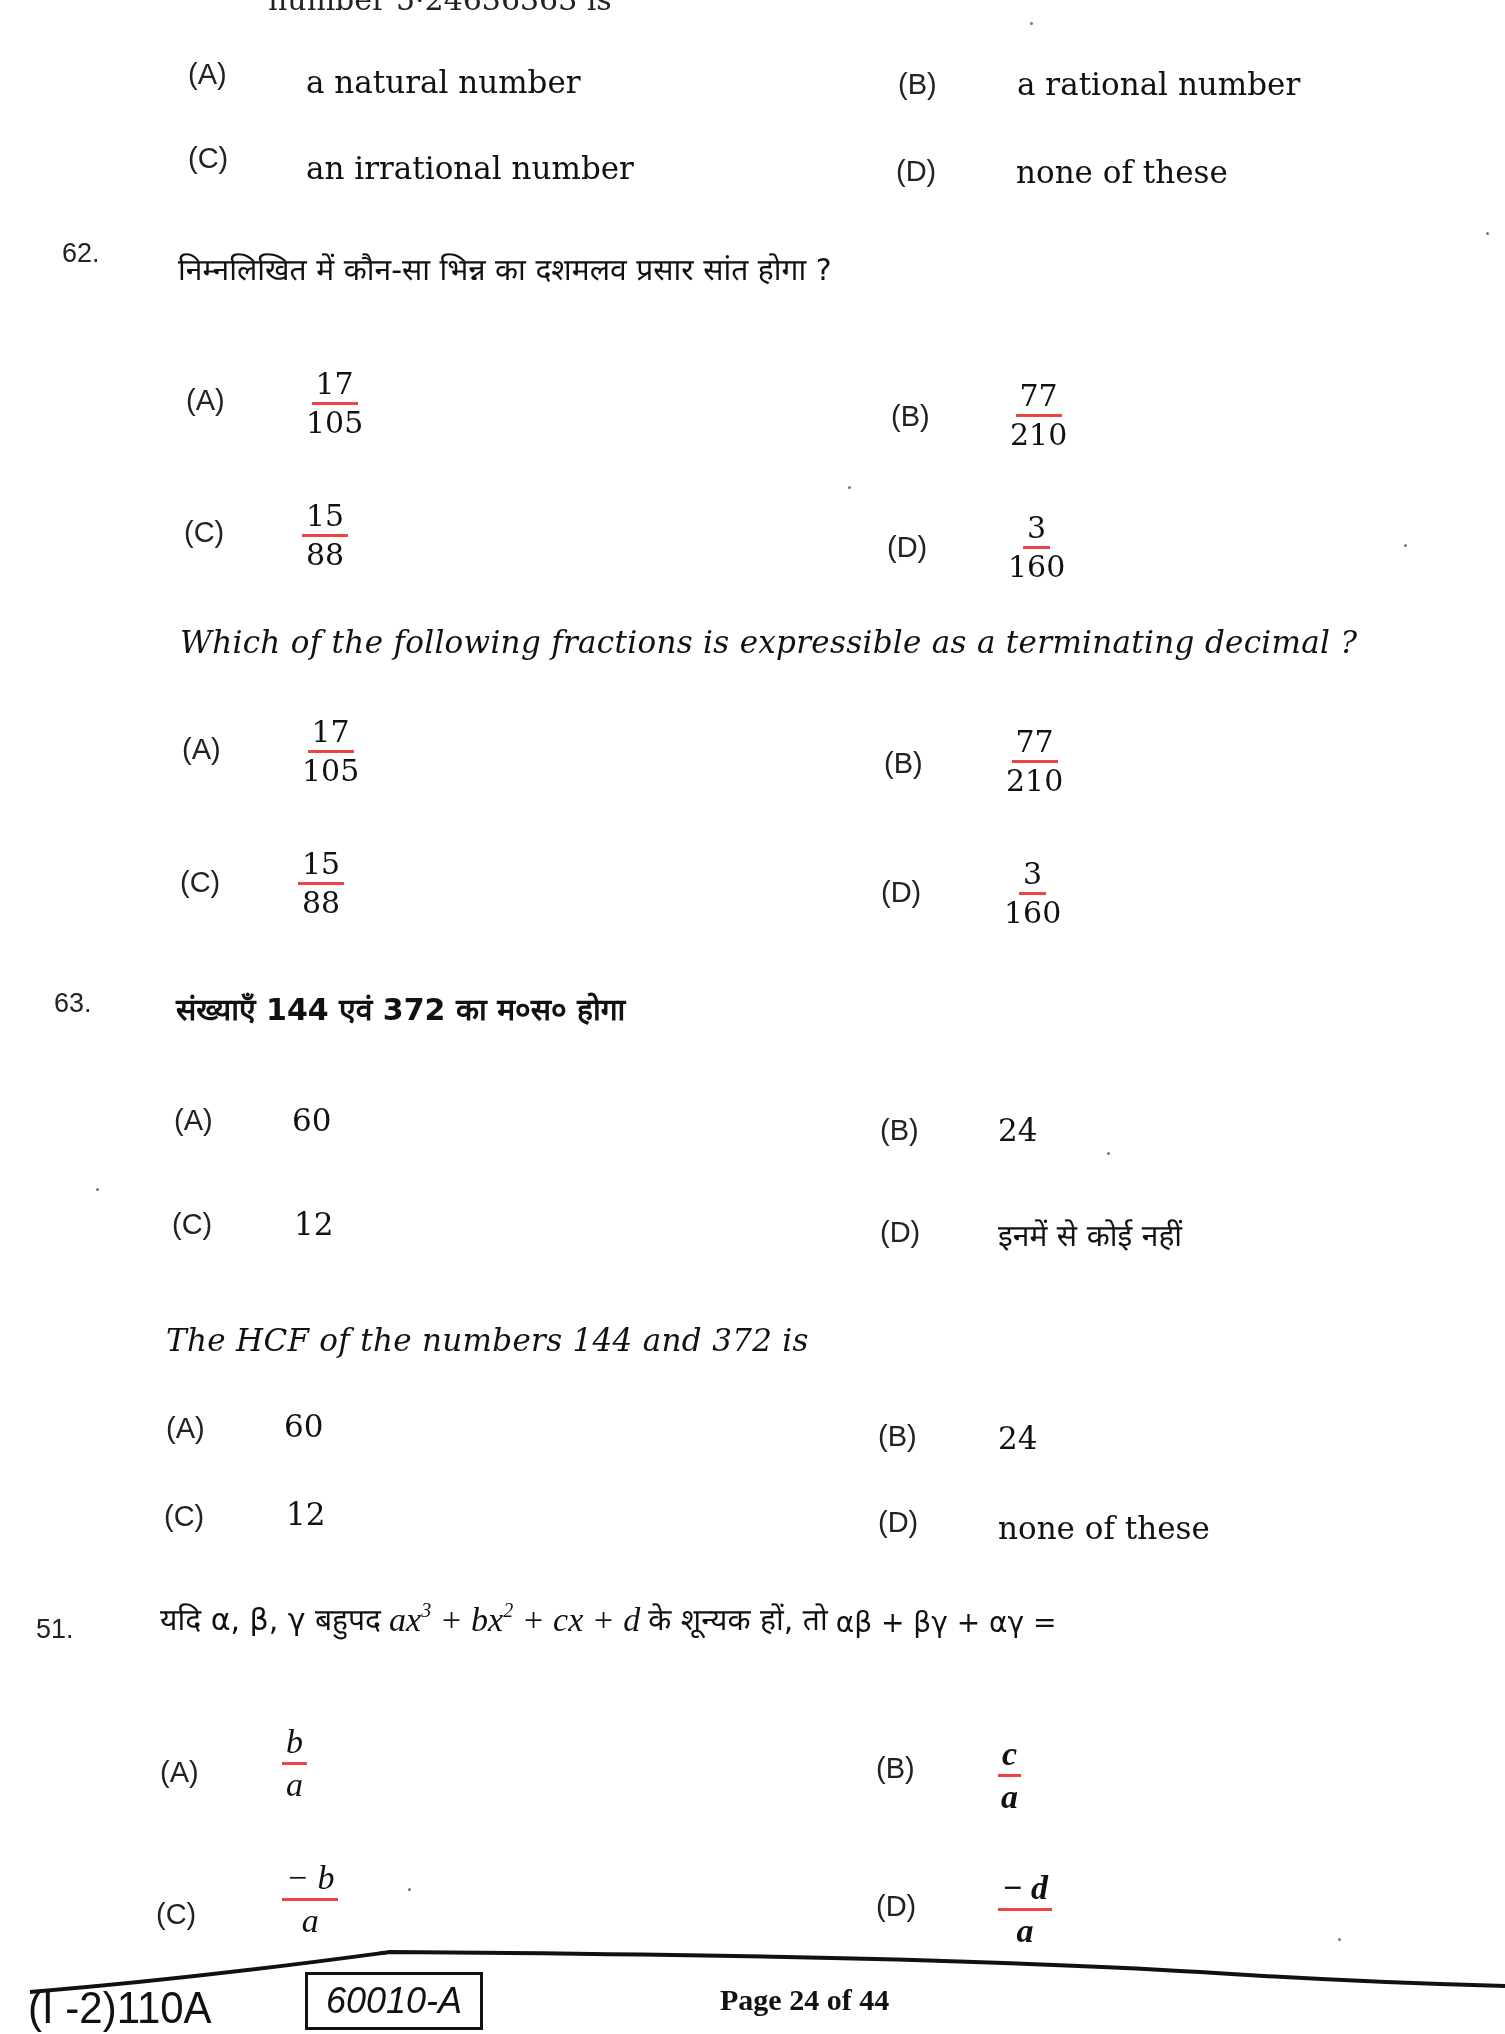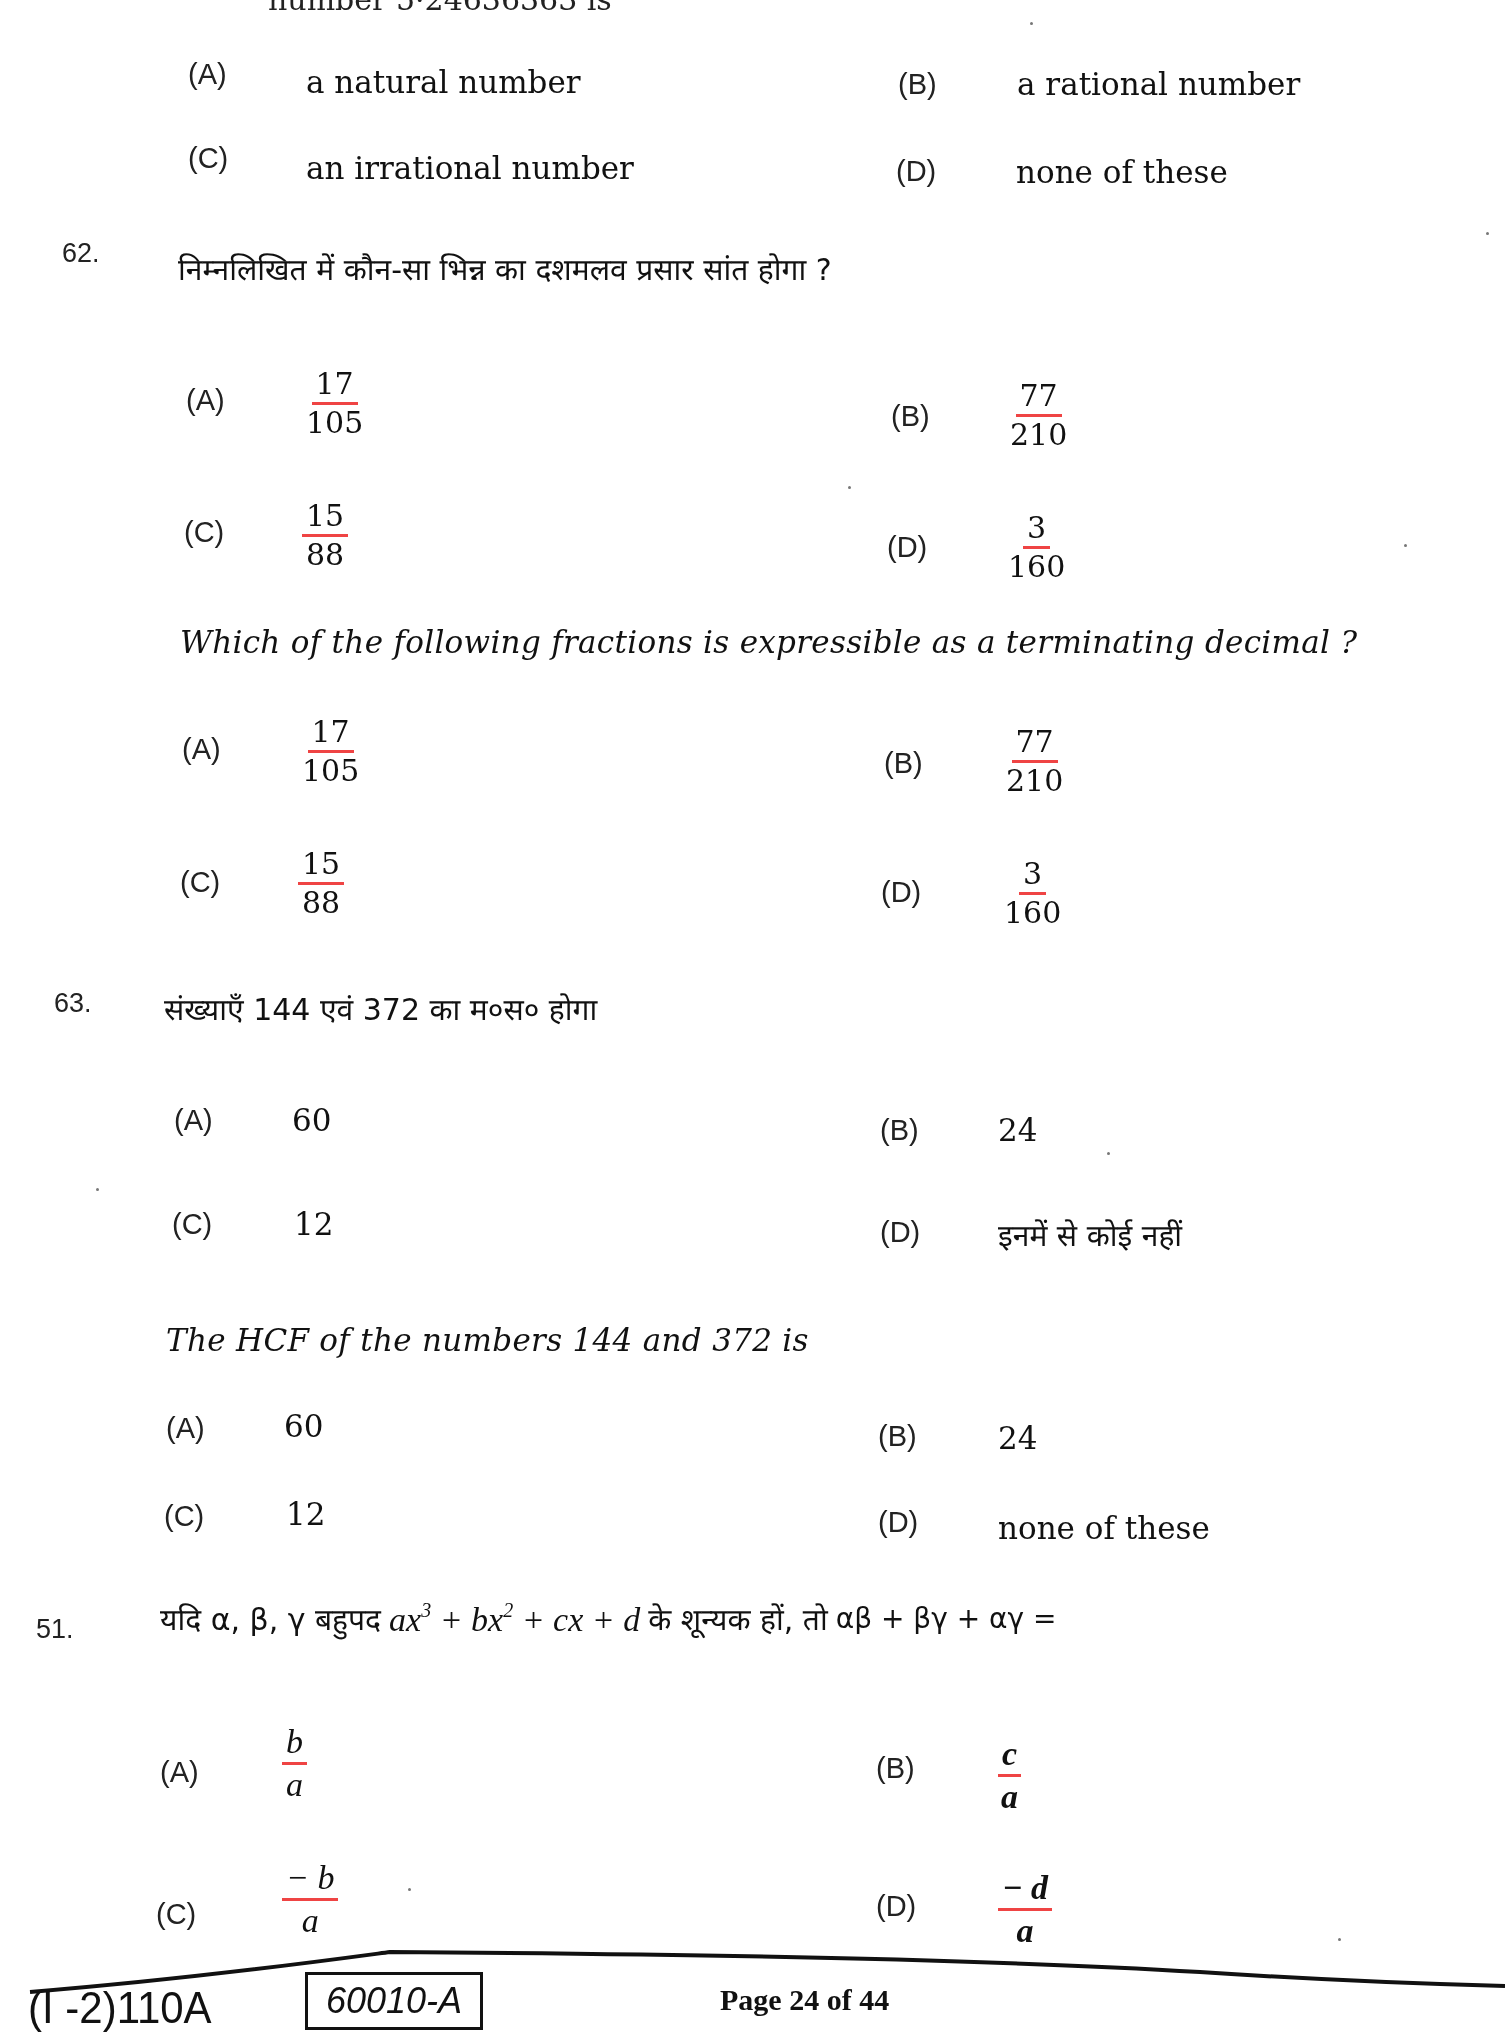--- a/index.html
+++ b/index.html
@@ -94,21 +94,21 @@
   </div>
   <span class="abs lbl" style="left:881px; top:876px;">(D)</span>
   <div class="frac" style="left:1004px; top:858px;">
     <span class="num">3</span>
     <span class="den">160</span>
   </div>
 </div>
 
 <div>
   <span class="abs qnum" style="left:54px; top:988px;">63.</span>
-  <span class="abs qtext-hi" style="left:164px; top:988px;">संख्याएँ 144 एवं 372 का म०स० होगा</span>
+  <span class="abs qtext-hi" style="left:176px; top:988px;font-weight:bold;">संख्याएँ 144 एवं 372 का म०स० होगा</span>
 
   <span class="abs lbl" style="left:174px; top:1104px;">(A)</span>
   <span class="abs opt" style="left:292px; top:1102px;">60</span>
   <span class="abs lbl" style="left:880px; top:1114px;">(B)</span>
   <span class="abs opt" style="left:998px; top:1112px;">24</span>
   <span class="abs lbl" style="left:172px; top:1208px;">(C)</span>
   <span class="abs opt" style="left:294px; top:1206px;">12</span>
   <span class="abs lbl" style="left:880px; top:1216px;">(D)</span>
   <span class="abs opt-hi" style="left:998px; top:1214px;">इनमें से कोई नहीं</span>
 
@@ -119,21 +119,21 @@
   <span class="abs lbl" style="left:878px; top:1420px;">(B)</span>
   <span class="abs opt" style="left:998px; top:1420px;">24</span>
   <span class="abs lbl" style="left:164px; top:1500px;">(C)</span>
   <span class="abs opt" style="left:286px; top:1496px;">12</span>
   <span class="abs lbl" style="left:878px; top:1506px;">(D)</span>
   <span class="abs opt" style="left:998px; top:1510px;">none of these</span>
 </div>
 
 <div>
   <span class="abs qnum" style="left:36px; top:1614px;">51.</span>
-  <div class="abs" style="left:160px; top:1598px; display:flex; align-items:center; gap:8px;">
+  <div class="abs" style="left:160px; top:1598px; display:flex; align-items:flex-end; gap:8px;">
     <span class="qtext-hi">यदि α, β, γ  बहुपद</span>
     <span class="ital"><span>ax</span><span class="sup">3</span><span> + bx</span><span class="sup">2</span><span> + cx + d</span></span>
     <span class="qtext-hi">के शून्यक हों, तो</span>
     <span class="qtext-hi" style="font-size:28px; ">αβ + βγ + αγ =</span>
   </div>
 
   <span class="abs lbl" style="left:160px; top:1756px;">(A)</span>
   <div class="frac ital" style="left:282px; top:1724px;">
     <span class="num">b</span>
     <span class="den">a</span>

